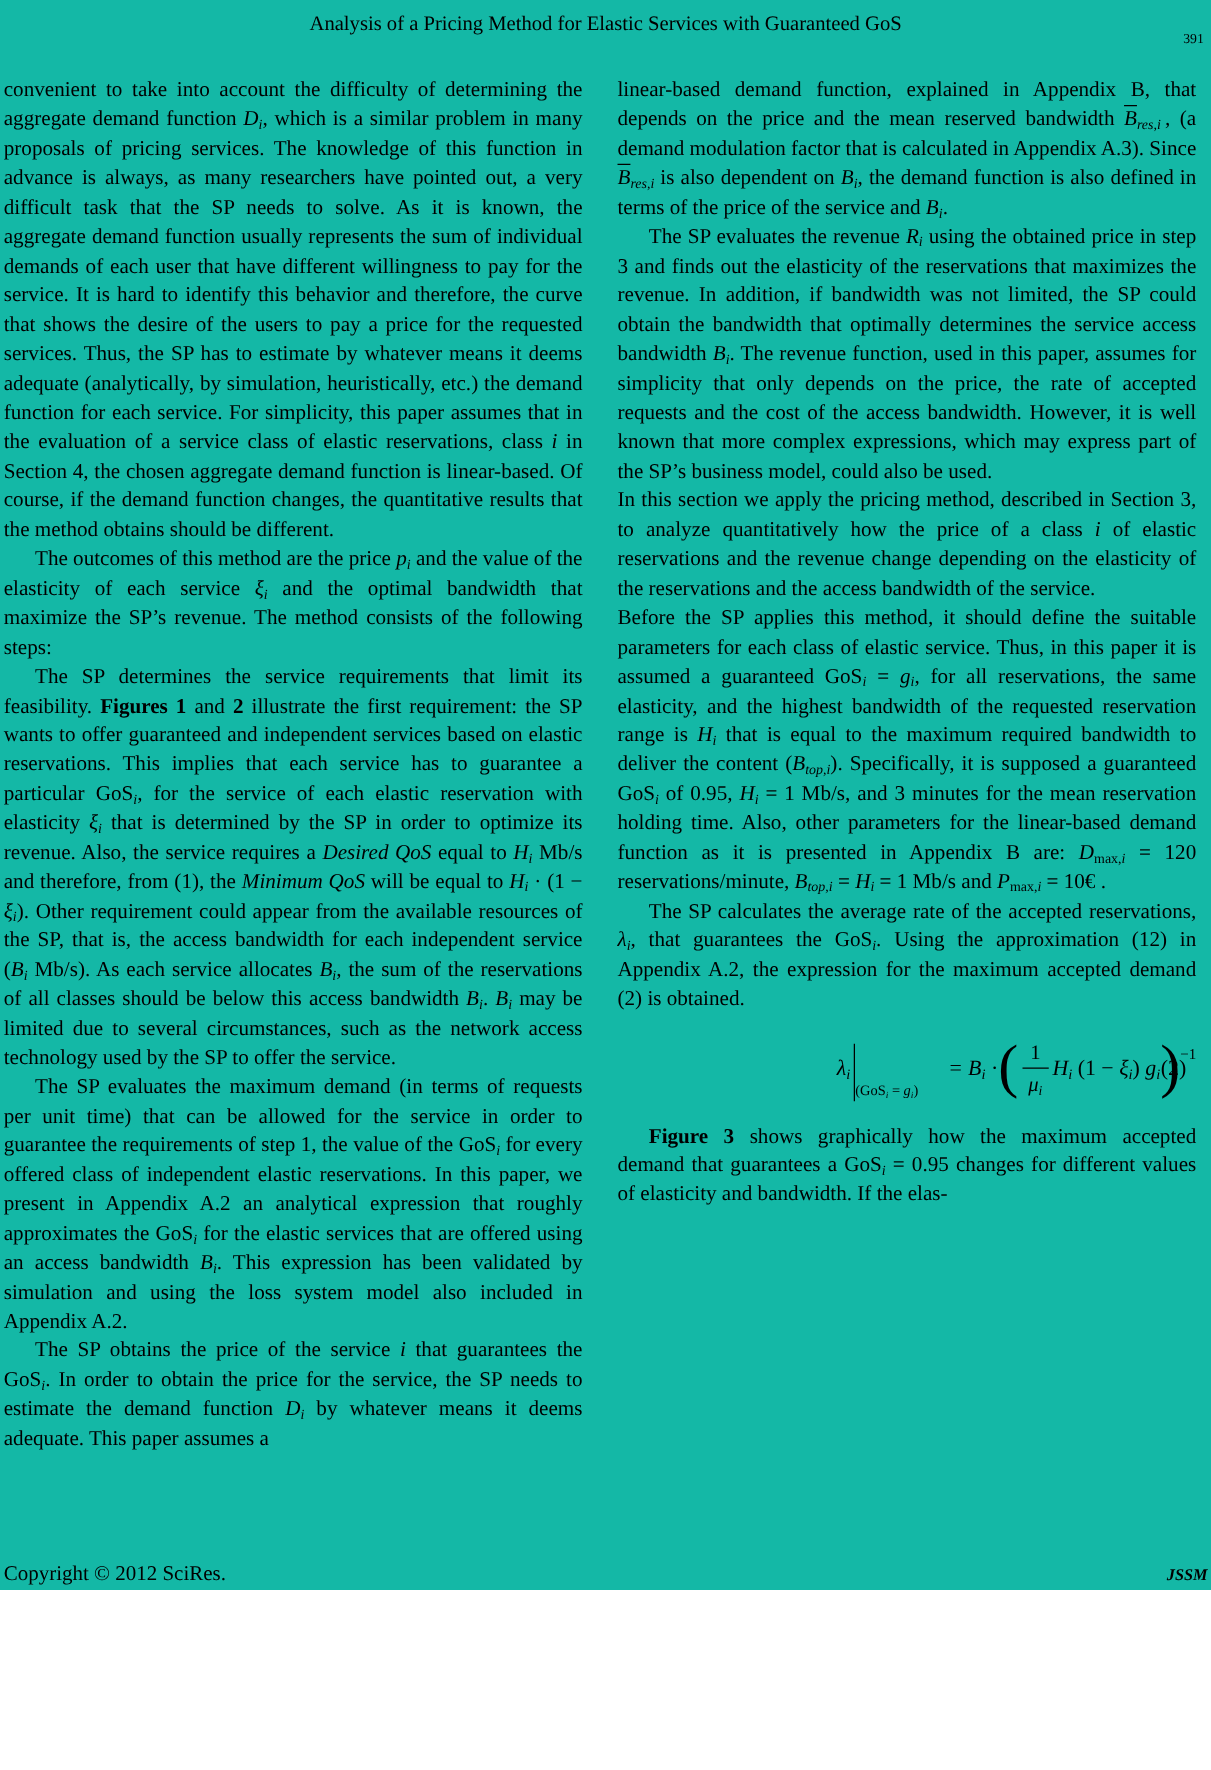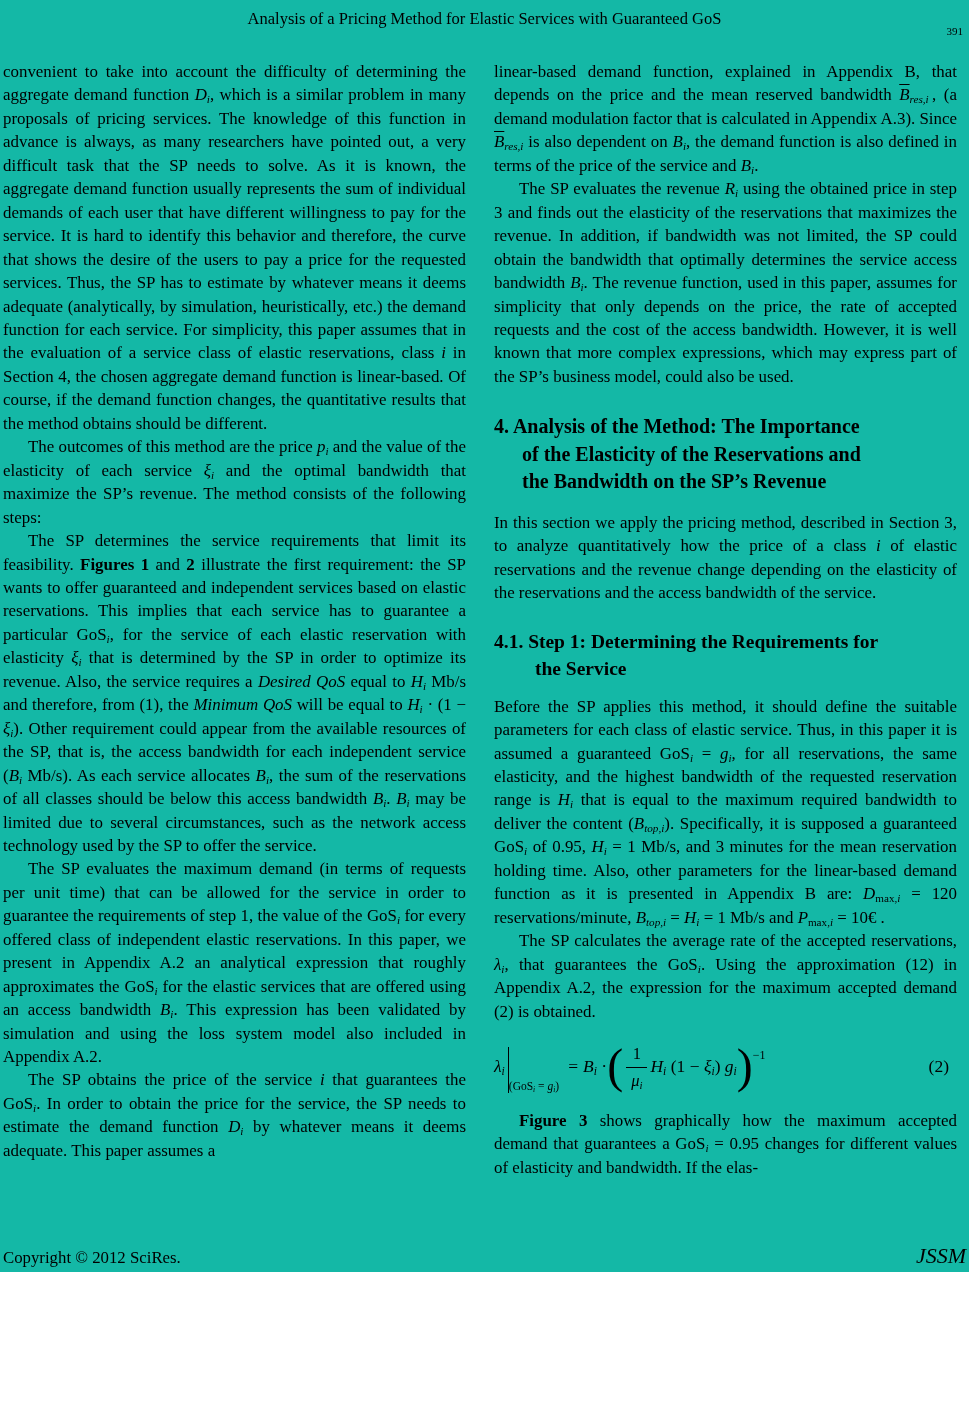--- a/index.html
+++ b/index.html
@@ -24,38 +24,38 @@
   
   .h1 {
     font-weight:bold; font-size:20px; line-height:27.5px; text-align:left;
     margin:25px 0 15px 0; padding-left:28px; text-indent:-28px;
   }
   .h2 {
     font-weight:bold; font-size:19.5px; line-height:27px; text-align:left;
     margin:23px 0 13px 0; padding-left:41px; text-indent:-41px;
   }
   
-  .equation { position:relative; display:flex; align-items:center; justify-content:flex-start;
+  .equation { position:relative; display:flex; align-items:center; justify-content:flex-end;
     min-height:76px; margin:6px 0 4px 0; }
   .eq-row { display:flex; align-items:center; font-size:17.5px; font-style:normal; }
   .eq-lhs { font-style:italic; }
   .eq-vbar { width:0; border-left:1.4px solid #000; height:46px; margin-left:3px; transform:translateY(3px); }
-  .eq-cond { font-size:11.5px; align-self:flex-end; transform:translateY(6px); margin-right:4px; }
+  .eq-cond { font-size:11.5px; align-self:flex-end; transform:translateY(6px); margin-right:20px; }
   .eq-cond i { font-style:italic; }
   .eq-op { margin:0 5px; }
   .bigp { font-size:48px; line-height:0; font-weight:400; transform:translateY(-1px); }
   .frac { display:inline-flex; flex-direction:column; align-items:center; margin:0 3px; font-size:16.5px; }
   .frac .num { display:block; padding:0 5px 1px 5px; }
   .frac .den { display:block; border-top:1.2px solid #000; padding:1px 5px 0 5px; }
   .eq-exp { font-size:12px; align-self:flex-start; transform:translateY(2px); }
   .eq-number { position:absolute; right:8px; top:50%; transform:translateY(-50%); font-size:17.5px; }
   
   .pagefoot { position:absolute; left:3px; right:3px; bottom:3px;
     display:flex; justify-content:space-between; align-items:baseline; font-size:16.8px; }
-  .journal { font-weight:normal; font-style:italic; font-size:22px; }
+  .journal { font-weight:bold; font-style:italic; font-size:13px; }
 </style>
 </head>
 <body>
 
 <div class="page">
 
   <header class="pagehead">
     <div class="htitle">Analysis of a Pricing Method for Elastic Services with Guaranteed GoS</div>
     <div class="hpage">391</div>
   </header>
@@ -67,25 +67,23 @@
       <p class="para ind">The outcomes of this method are the price <i>p<sub>i</sub></i> and the value of the elasticity of each service <i>ξ<sub>i</sub></i> and the optimal bandwidth that maximize the SP’s revenue. The method consists of the following steps:</p>
       <p class="para ind">The SP determines the service requirements that limit its feasibility. <b>Figures 1</b> and <b>2</b> illustrate the first requirement: the SP wants to offer guaranteed and independent services based on elastic reservations. This implies that each service has to guarantee a particular GoS<sub><i>i</i></sub>, for the service of each elastic reservation with elasticity <i>ξ<sub>i</sub></i> that is determined by the SP in order to optimize its revenue. Also, the service requires a <i>Desired QoS</i> equal to <i>H<sub>i</sub></i> Mb/s and therefore, from (1), the <i>Minimum QoS</i> will be equal to <i>H<sub>i</sub></i> · (1 − <i>ξ<sub>i</sub></i>). Other requirement could appear from the available resources of the SP, that is, the access bandwidth for each independent service (<i>B<sub>i</sub></i> Mb/s). As each service allocates <i>B<sub>i</sub></i>, the sum of the reservations of all classes should be below this access bandwidth <i>B<sub>i</sub></i>. <i>B<sub>i</sub></i> may be limited due to several circumstances, such as the network access technology used by the SP to offer the service.</p>
       <p class="para ind">The SP evaluates the maximum demand (in terms of requests per unit time) that can be allowed for the service in order to guarantee the requirements of step 1, the value of the GoS<sub><i>i</i></sub> for every offered class of independent elastic reservations. In this paper, we present in Appendix A.2 an analytical expression that roughly approximates the GoS<sub><i>i</i></sub> for the elastic services that are offered using an access bandwidth <i>B<sub>i</sub></i>. This expression has been validated by simulation and using the loss system model also included in Appendix A.2.</p>
       <p class="para ind">The SP obtains the price of the service <i>i</i> that guarantees the GoS<sub><i>i</i></sub>. In order to obtain the price for the service, the SP needs to estimate the demand function <i>D<sub>i</sub></i> by whatever means it deems adequate. This paper assumes a</p>
     </div>
 
     <div class="col">
       <p class="para">linear-based demand function, explained in Appendix B, that depends on the price and the mean reserved bandwidth <i class="ovl">B</i><sub><i>res,i</i></sub> , (a demand modulation factor that is calculated in Appendix A.3). Since <i class="ovl">B</i><sub><i>res,i</i></sub> is also dependent on <i>B<sub>i</sub></i>, the demand function is also defined in terms of the price of the service and <i>B<sub>i</sub></i>.</p>
       <p class="para ind">The SP evaluates the revenue <i>R<sub>i</sub></i> using the obtained price in step 3 and finds out the elasticity of the reservations that maximizes the revenue. In addition, if bandwidth was not limited, the SP could obtain the bandwidth that optimally determines the service access bandwidth <i>B<sub>i</sub></i>. The revenue function, used in this paper, assumes for simplicity that only depends on the price, the rate of accepted requests and the cost of the access bandwidth. However, it is well known that more complex expressions, which may express part of the SP’s business model, could also be used.</p>
 
-      <h2 class="h1">4. Analysis of the Method: The Importance<br>of the Elasticity of the Reservations and<br>the Bandwidth on the SP’s Revenue</h2>
 
       <p class="para">In this section we apply the pricing method, described in Section 3, to analyze quantitatively how the price of a class <i>i</i> of elastic reservations and the revenue change depending on the elasticity of the reservations and the access bandwidth of the service.</p>
 
-      <h3 class="h2">4.1. Step 1: Determining the Requirements for<br>the Service</h3>
 
       <p class="para">Before the SP applies this method, it should define the suitable parameters for each class of elastic service. Thus, in this paper it is assumed a guaranteed GoS<sub><i>i</i></sub> = <i>g<sub>i</sub></i>, for all reservations, the same elasticity, and the highest bandwidth of the requested reservation range is <i>H<sub>i</sub></i> that is equal to the maximum required bandwidth to deliver the content (<i>B<sub>top,i</sub></i>). Specifically, it is supposed a guaranteed GoS<sub><i>i</i></sub> of 0.95, <i>H<sub>i</sub></i> = 1 Mb/s, and 3 minutes for the mean reservation holding time. Also, other parameters for the linear-based demand function as it is presented in Appendix B are: <i>D</i><sub>max,<i>i</i></sub> = 120 reservations/minute, <i>B<sub>top,i</sub></i> = <i>H<sub>i</sub></i> = 1 Mb/s and <i>P</i><sub>max,<i>i</i></sub> = 10€ .</p>
       <p class="para ind">The SP calculates the average rate of the accepted reservations, <i>λ<sub>i</sub></i>, that guarantees the GoS<sub><i>i</i></sub>. Using the approximation (12) in Appendix A.2, the expression for the maximum accepted demand (2) is obtained.</p>
 
       <div class="equation">
         <span class="eq-row">
           <span class="eq-lhs"><i>λ<sub>i</sub></i></span>
           <span class="eq-vbar"></span>
           <span class="eq-cond">(GoS<sub><i>i</i></sub> = <i>g<sub>i</sub></i>)</span>
           <span class="eq-op">=</span>

